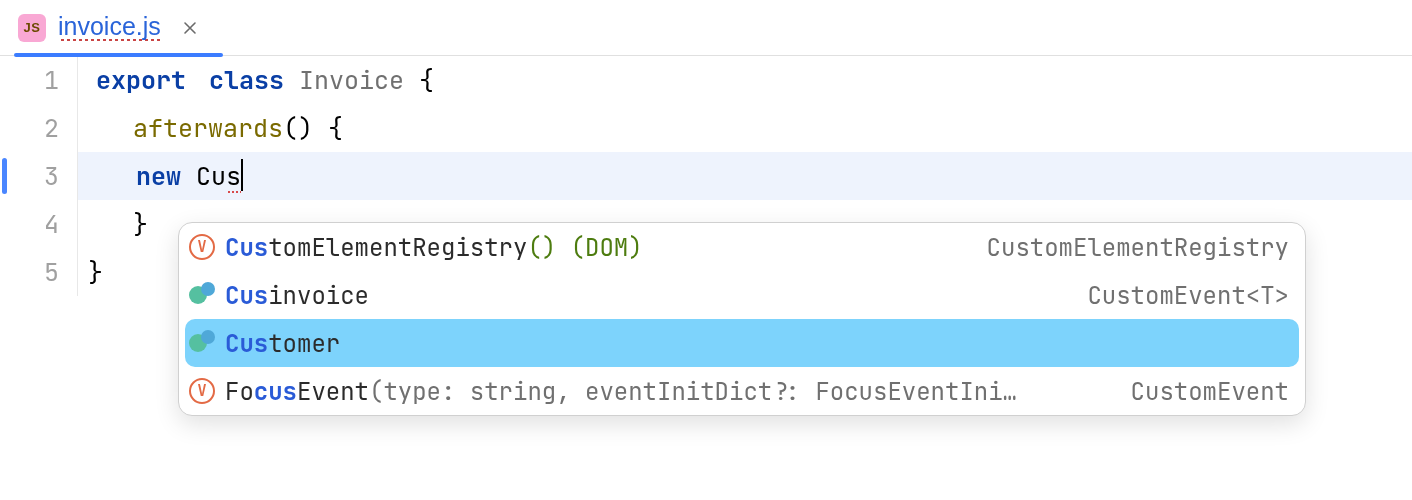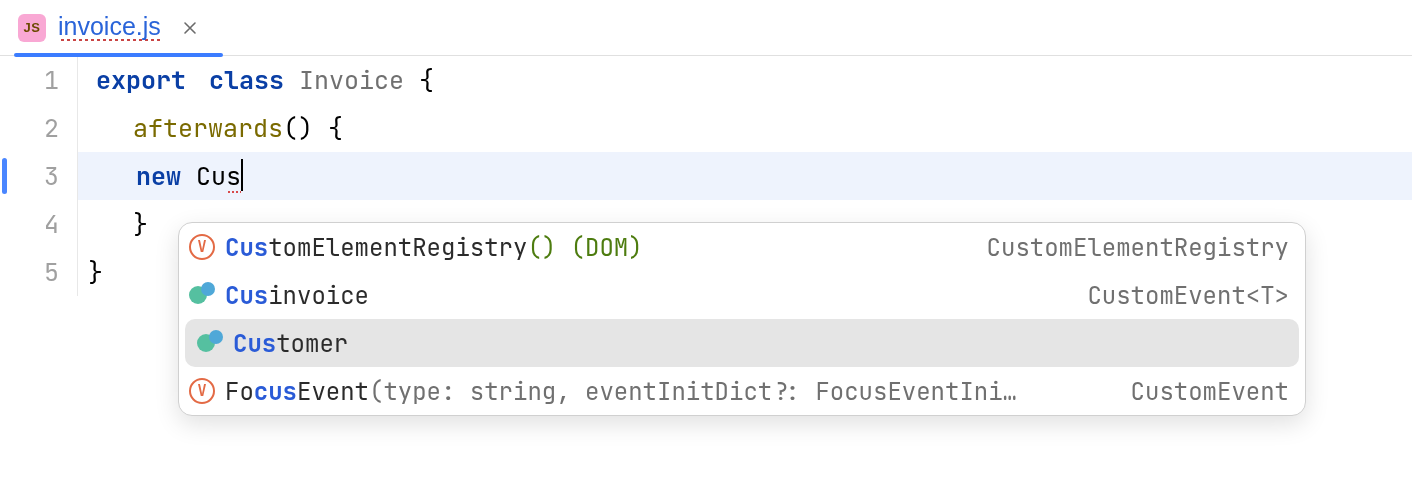--- a/index.html
+++ b/index.html
@@ -148,24 +148,24 @@
   .popup-item {
     display: flex;
     align-items: center;
     height: 48px;
     padding: 0 16px 0 10px;
     font-size: 24px;
     color: #2b2b2b;
     gap: 10px;
   }
   .popup-item.selected {
-    background: #e5e5e5;
+    background: #7dd3fc;
     border-radius: 10px;
     margin: 0 6px;
-    padding: 0 10px 0 12px;
+    padding: 0 10px 0 4px;
   }
   .popup-item .left {
     display: flex;
     align-items: center;
     gap: 10px;
     flex: 1;
     min-width: 0;
   }
   .popup-item .left .label {
     white-space: nowrap;

